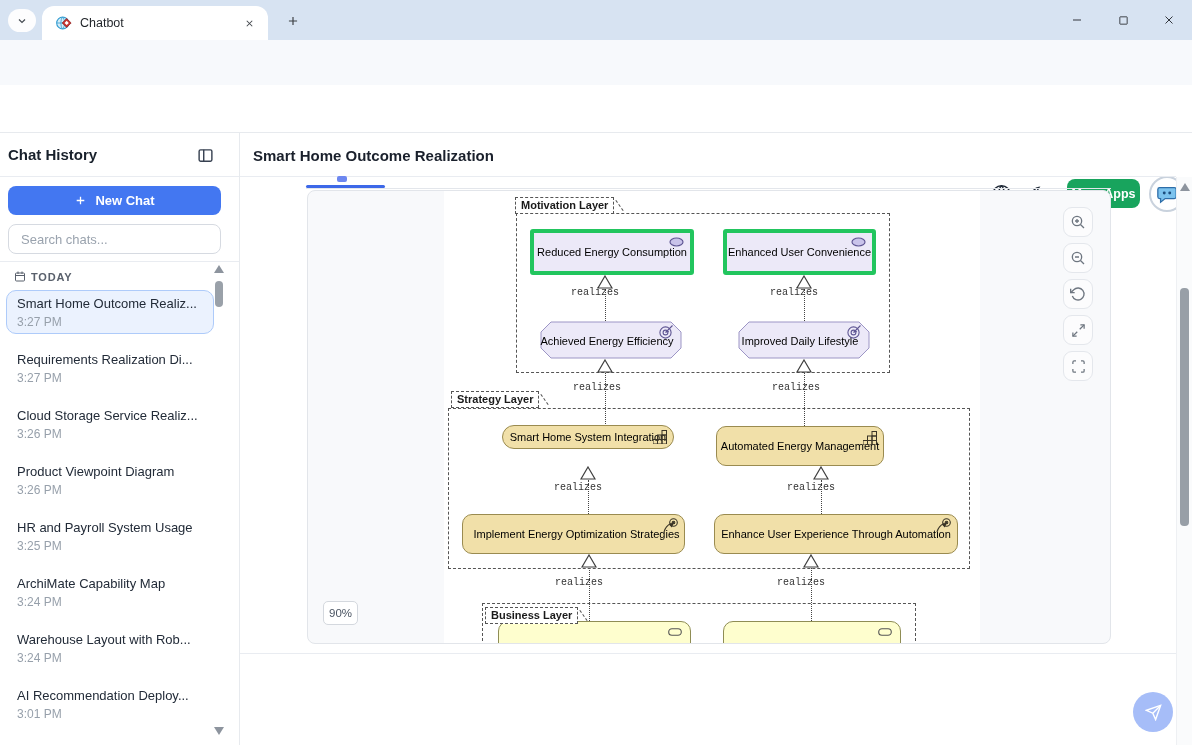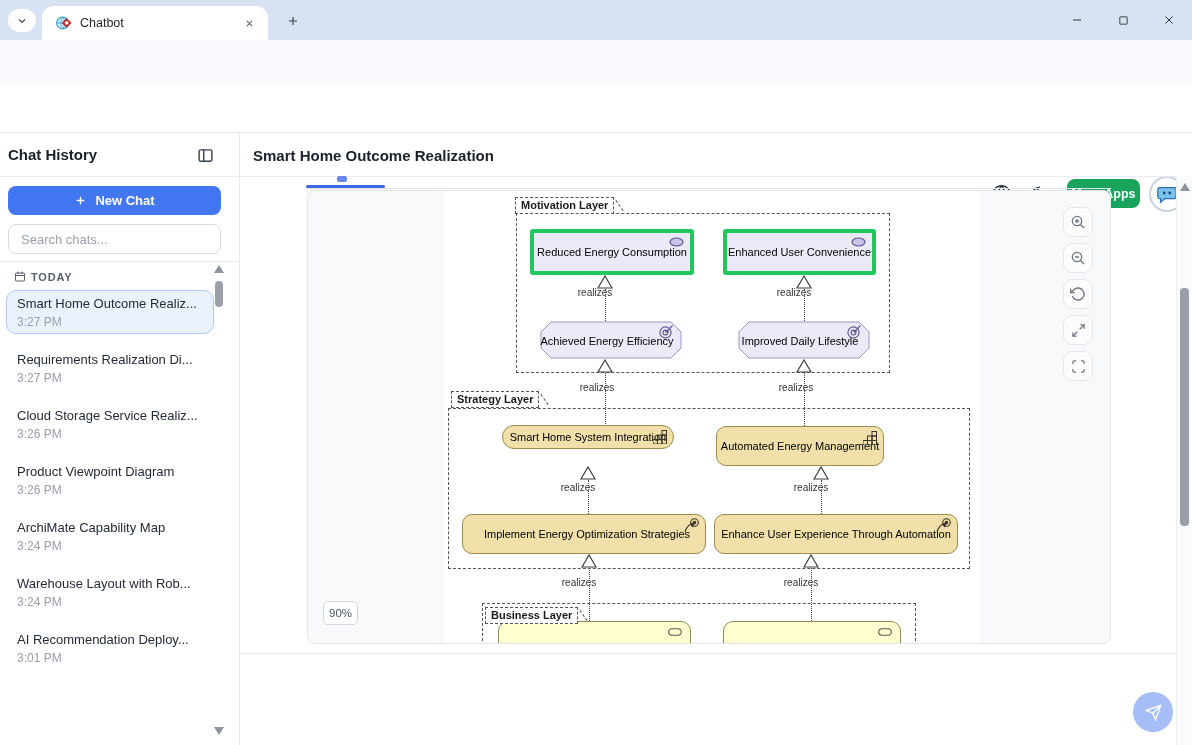--- a/index.html
+++ b/index.html
@@ -68,21 +68,21 @@
 
   .grp-label { border:1.5px dashed #555; background:#fff; font-size:11px; font-weight:bold; color:#1a1a1a; padding:1px 5px 2px; white-space:nowrap; z-index:3; }
   .grp-label::after { content:""; position:absolute; right:-7px; top:1px; height:13px; border-left:1.5px dashed #555; transform:rotate(-35deg); }
   .grp-rect { border:1.5px dashed #555; z-index:1; }
   .node { display:flex; align-items:center; justify-content:center; font-size:11px; color:#000; text-align:center; white-space:nowrap; z-index:2; }
   .node-lav { background:#ece9f8; border:4px solid #22c55e; border-radius:3px; }
   .node-tan { background:#f1e0a9; border:1px solid #9a8b50; border-radius:10px; }
   .node-yel { background:#fefece; border:1px solid #8f8d55; border-radius:10px; }
   .node .corner-ic { position:absolute; top:4px; right:6px; }
   .dotline { width:0; border-left:1px dotted #444; z-index:0; }
-  .rel-label { font-size:10px; color:#333; transform:translateX(-50%); white-space:nowrap; z-index:2; background:transparent; }
+  .rel-label { font-size:10px; color:#333; transform:translateX(-50%); white-space:nowrap; z-index:2; background:transparent;font-family:Liberation Mono, monospace; }
   .tri { z-index:2; }
 
   .dg-toolbtn { left:1063px; width:30px; height:30px; background:#fcfcfd; border:1px solid #e4e7ec; border-radius:9px; display:flex; align-items:center; justify-content:center; }
   .zoom-badge { left:323px; top:601px; width:35px; height:24px; background:#fff; border:1px solid #d4d8de; border-radius:5px; font-size:11.5px; color:#4b5563; display:flex; align-items:center; justify-content:center; }
 
   .composer-div { left:240px; top:653px; width:936px; height:1px; background:#e9ecf1; }
   .composer { left:253px; top:669px; width:878px; height:64px; border:1px solid #d9dde3; border-radius:12px; padding:13px 16px; font-size:13.5px; font-family:inherit; color:#333; resize:none; outline:none; }
   .composer::placeholder { color:#9aa1ac; }
   .send-btn { left:1133px; top:692px; width:40px; height:40px; border-radius:50%; background:#a6bdf8; border:none; display:flex; align-items:center; justify-content:center; }
 
@@ -280,20 +280,24 @@
     </div>
     <div class="chat-item">
       <div class="ci-title">Cloud Storage Service Realiz...</div>
       <div class="ci-time">3:26 PM</div>
     </div>
     <div class="chat-item">
       <div class="ci-title">Product Viewpoint Diagram</div>
       <div class="ci-time">3:26 PM</div>
     </div>
     <div class="chat-item">
+      <div class="ci-title">HR and Payroll System Usage</div>
+      <div class="ci-time">3:25 PM</div>
+    </div>
+    <div class="chat-item">
       <div class="ci-title">ArchiMate Capability Map</div>
       <div class="ci-time">3:24 PM</div>
     </div>
     <div class="chat-item">
       <div class="ci-title">Warehouse Layout with Rob...</div>
       <div class="ci-time">3:24 PM</div>
     </div>
     <div class="chat-item">
       <div class="ci-title">AI Recommendation Deploy...</div>
       <div class="ci-time">3:01 PM</div>
@@ -405,21 +409,21 @@
         <path d="M8 1L15 13H1z" fill="#fff" stroke="#3f3f3f" stroke-width="1.2"></path>
       </svg>
     <svg class="abs tri" style="left:505px; top:275px;" width="16" height="14" viewBox="0 0 16 14">
         <path d="M8 1L15 13H1z" fill="#fff" stroke="#3f3f3f" stroke-width="1.2"></path>
       </svg>
     <div class="abs rel-label" style="left:270px; top:291px;">realizes</div>
     <div class="abs rel-label" style="left:503px; top:291px;">realizes</div>
     <div class="abs dotline" style="left:280px; top:289px; height:34px;"></div>
     <div class="abs dotline" style="left:513px; top:289px; height:34px;"></div>
 
-    <div class="abs node node-tan" style="left:154px; top:323px; width:244px; height:40px;padding-left:6px;">
+    <div class="abs node node-tan" style="left:154px; top:323px; width:223px; height:40px;padding-left:6px;">
       <span>Implement Energy Optimization Strategies</span>
       <svg class="corner-ic" style="top:3px;" width="15" height="15" viewBox="0 0 15 15" fill="none" stroke="#3a3426" stroke-width="1.1">
           <circle cx="10.5" cy="4.5" r="3.8"></circle>
           <circle cx="10.5" cy="4.5" r="1.3"></circle>
           <path d="M1 14c1-4 3.5-7 7-8.5"></path>
           <polygon points="10.5,4.5 7,6.8 8.6,8.6" fill="#3a3426"></polygon>
         </svg>
     </div>
     <div class="abs node node-tan" style="left:406px; top:323px; width:244px; height:40px;">
       <span>Enhance User Experience Through Automation</span>

